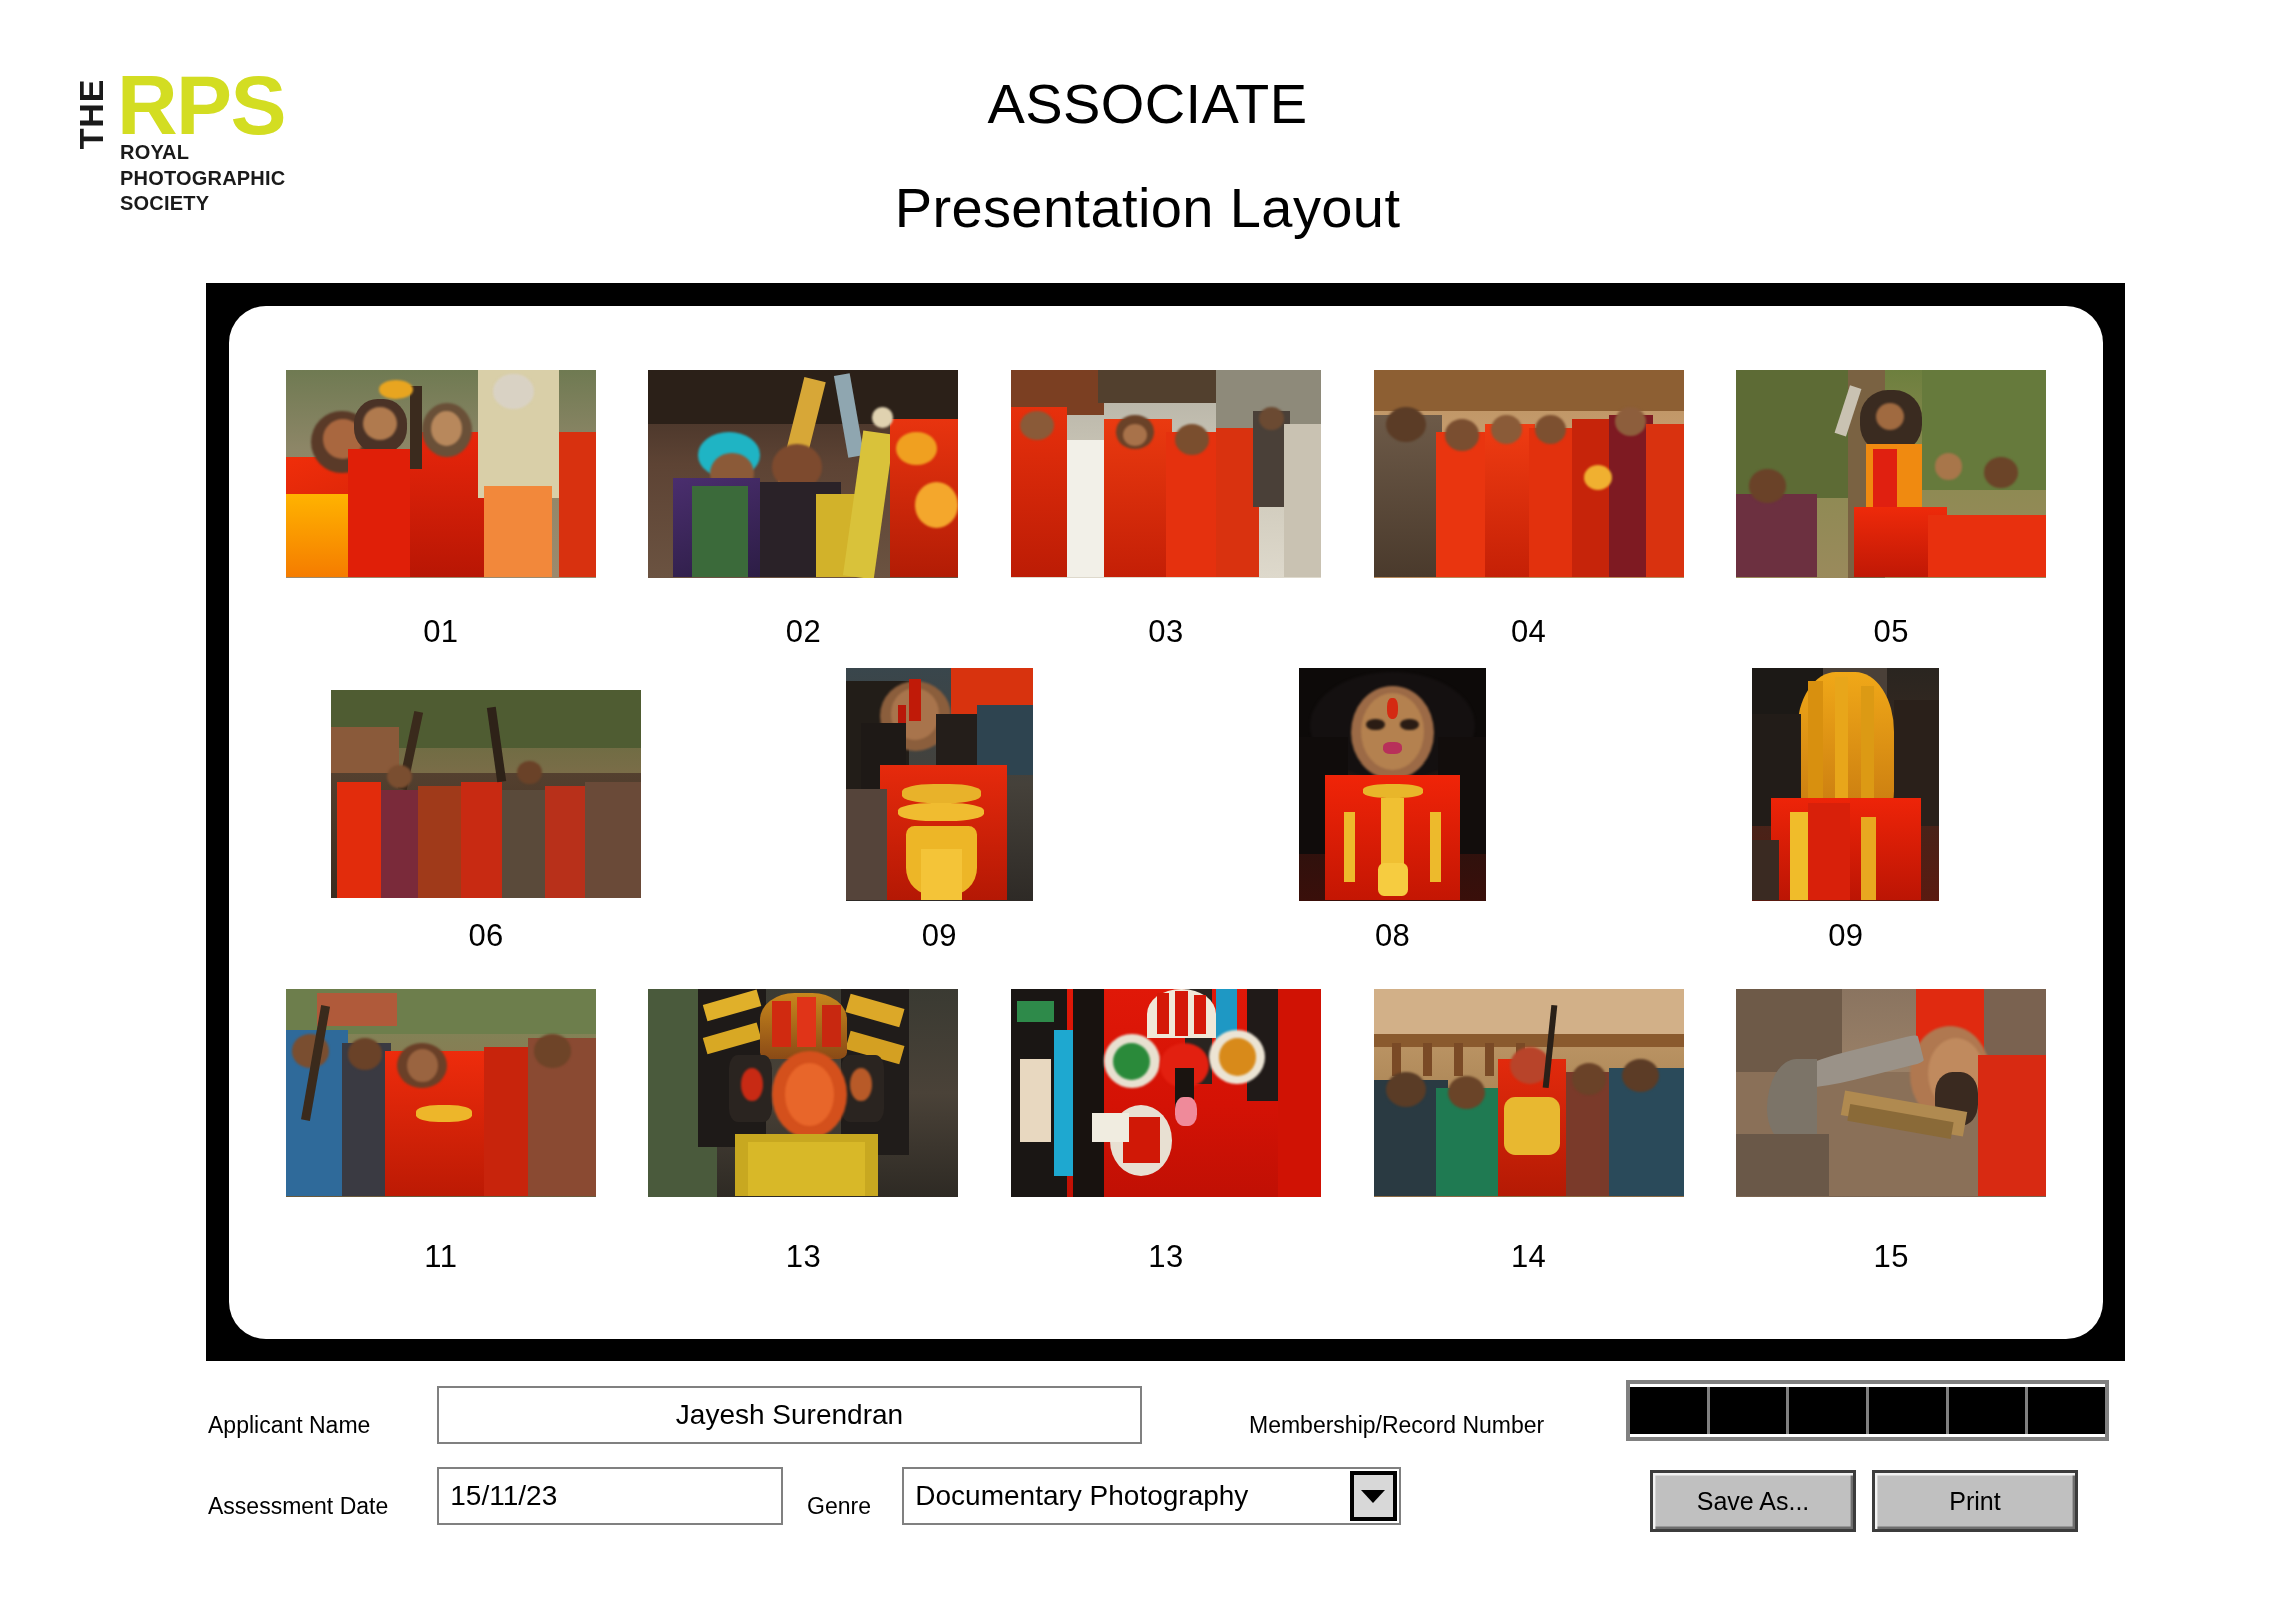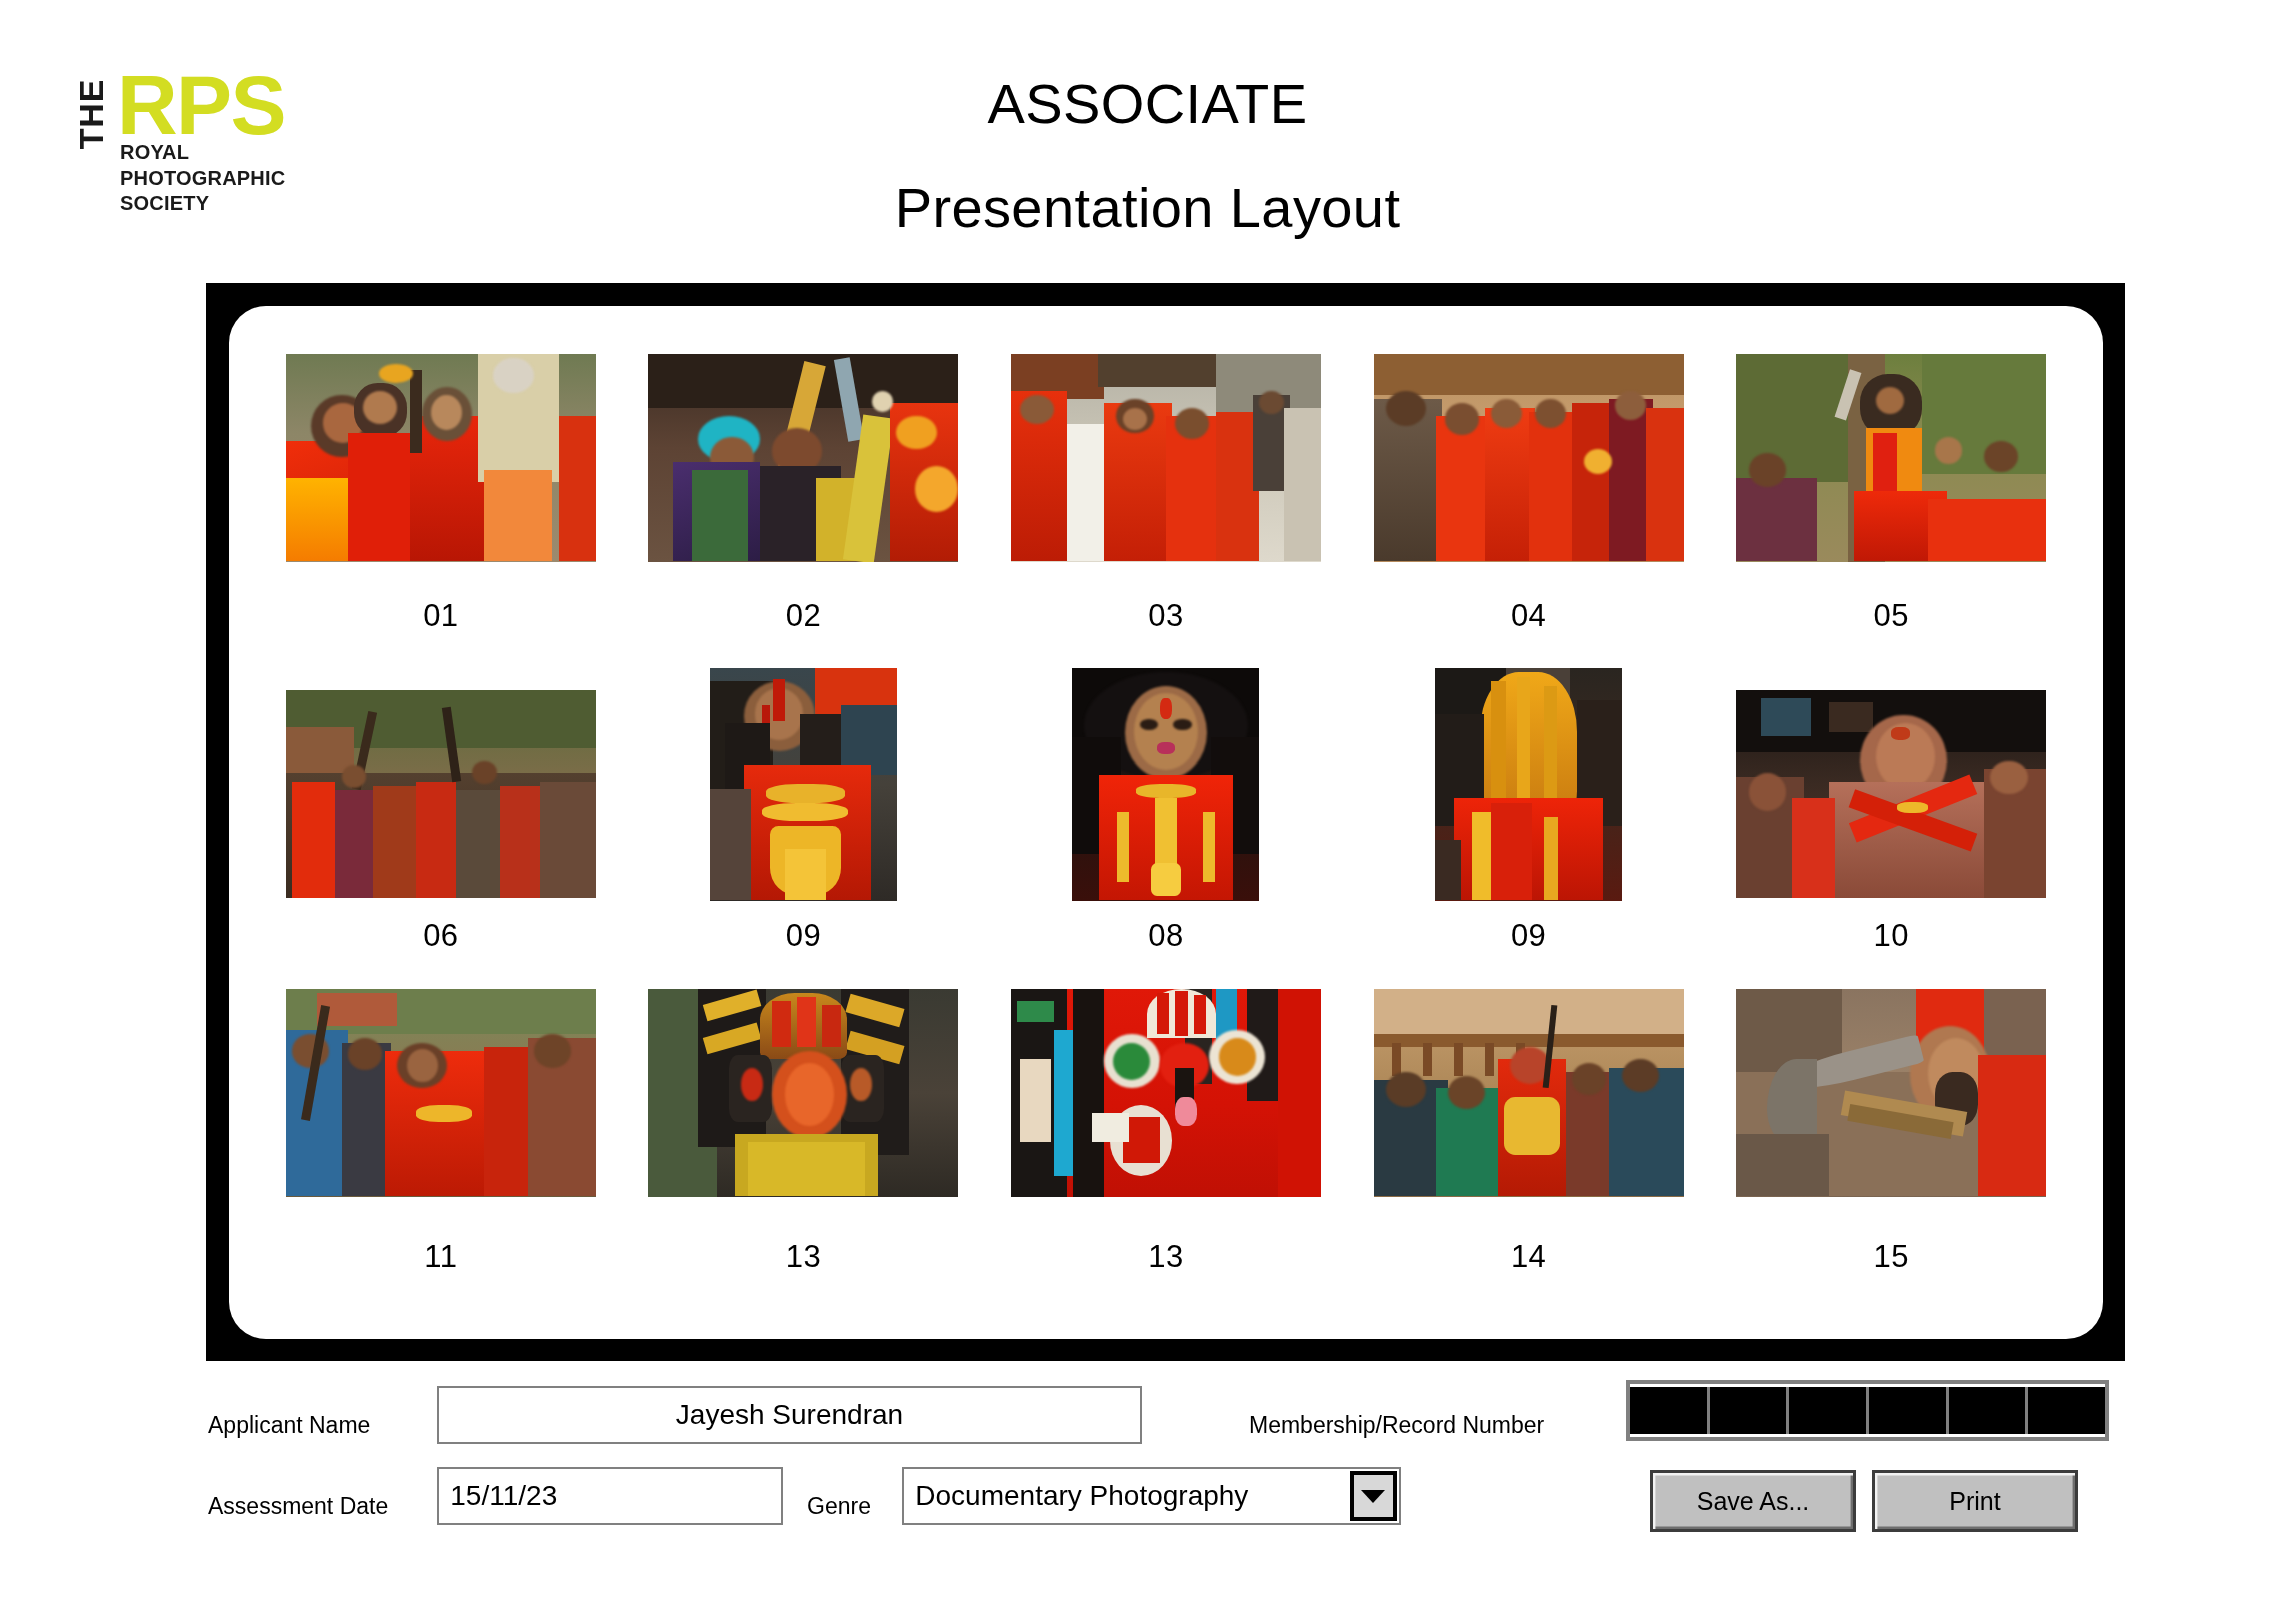--- a/index.html
+++ b/index.html
@@ -104,21 +104,21 @@
     top: 48px;
     width: 1813px;
     height: 941px;
   }
   .grid-row {
     position: absolute;
     left: 0;
     width: 100%;
     display: flex;
   }
-  .grid-row.r1 { top: 0px;   height: 298px; }
+  .grid-row.r1 { top: 16px;   height: 298px; }
   .grid-row.r2 { top: 314px; height: 306px; }
   .grid-row.r3 { top: 635px; height: 306px; }
 
   .cell {
     flex: 1 1 0;
     display: flex;
     flex-direction: column;
     align-items: center;
     justify-content: flex-start;
   }
@@ -483,45 +483,20 @@
                 <div class="r" style="left:30%;top:58%;width:22%;height:42%;background:#d8200a"></div>
                 <div class="r" style="left:20%;top:62%;width:10%;height:38%;background:#f0bc2a"></div>
                 <div class="r" style="left:58%;top:64%;width:8%;height:36%;background:#e8a820"></div>
                 <div class="r" style="left:0;top:74%;width:14%;height:26%;background:#3a2a22"></div>
               </div>
             </div>
           </div>
           <div class="caption">09</div>
         </div>
 
-        <div class="cell">
-          <div class="thumb-wrap">
-            <div class="thumb land">
-              <div class="ph">
-                <div class="bg" style="background:linear-gradient(180deg,#1a1512 0%,#3a2a22 45%,#5a3a2c 100%)"></div>
-                <div class="r" style="left:0;top:0;width:100%;height:30%;background:#130f0d"></div>
-                <div class="r" style="left:8%;top:4%;width:16%;height:18%;background:#2e4a58"></div>
-                <div class="r" style="left:30%;top:6%;width:14%;height:14%;background:#3a2a20"></div>
-                <div class="f" style="left:40%;top:12%;width:28%;height:44%;background:#a5674a"></div>
-                <div class="f" style="left:45%;top:16%;width:19%;height:32%;background:#bb7a56"></div>
-                <div class="r" style="left:50%;top:18%;width:6%;height:6%;background:#c03a18;border-radius:40%"></div>
-                <div class="r" style="left:30%;top:44%;width:52%;height:56%;background:linear-gradient(180deg,#b5705a,#8a4a38)"></div>
-                <div class="r" style="left:36%;top:52%;width:42%;height:10%;background:#e42810;transform:rotate(-22deg)"></div>
-                <div class="r" style="left:36%;top:58%;width:42%;height:9%;background:#d42008;transform:rotate(20deg)"></div>
-                <div class="r" style="left:52%;top:54%;width:10%;height:5%;background:#edb82a;border-radius:40%"></div>
-                <div class="r" style="left:0;top:42%;width:22%;height:58%;background:#6a4030"></div>
-                <div class="f" style="left:4%;top:40%;width:12%;height:18%;background:#8a5238"></div>
-                <div class="r" style="left:18%;top:52%;width:14%;height:48%;background:#d8301a"></div>
-                <div class="r" style="left:80%;top:38%;width:20%;height:62%;background:#7a4430"></div>
-                <div class="f" style="left:82%;top:34%;width:12%;height:16%;background:#9a6040"></div>
-              </div>
-            </div>
-          </div>
-          <div class="caption">10</div>
-        </div>
       </div>
 
       <div class="grid-row r3">
         <div class="cell">
           <div class="thumb-wrap">
             <div class="thumb land">
               <div class="ph">
                 <div class="bg" style="background:linear-gradient(180deg,#7a8a5a 0%,#8a7a52 40%,#6a5a3c 100%)"></div>
                 <div class="r" style="left:0;top:0;width:100%;height:22%;background:#6d7e4c"></div>
                 <div class="r" style="left:10%;top:2%;width:26%;height:16%;background:#b05a3a"></div>

